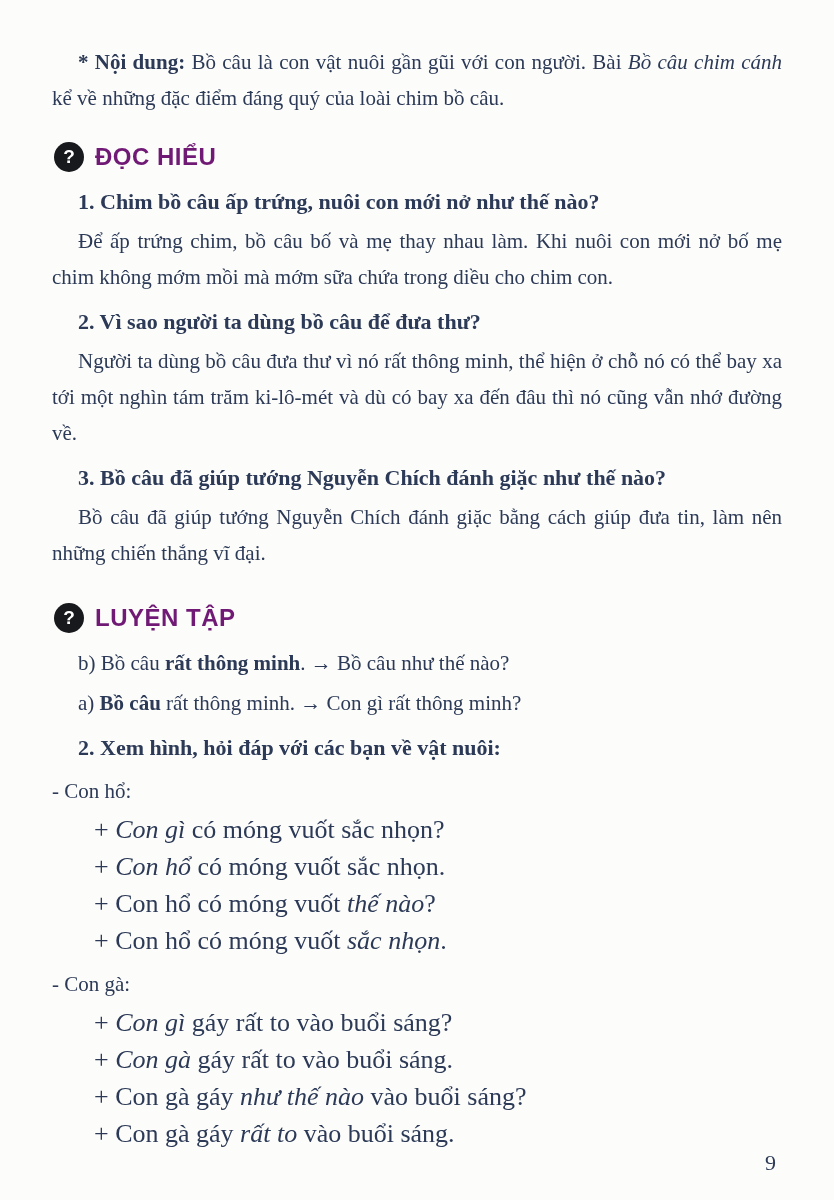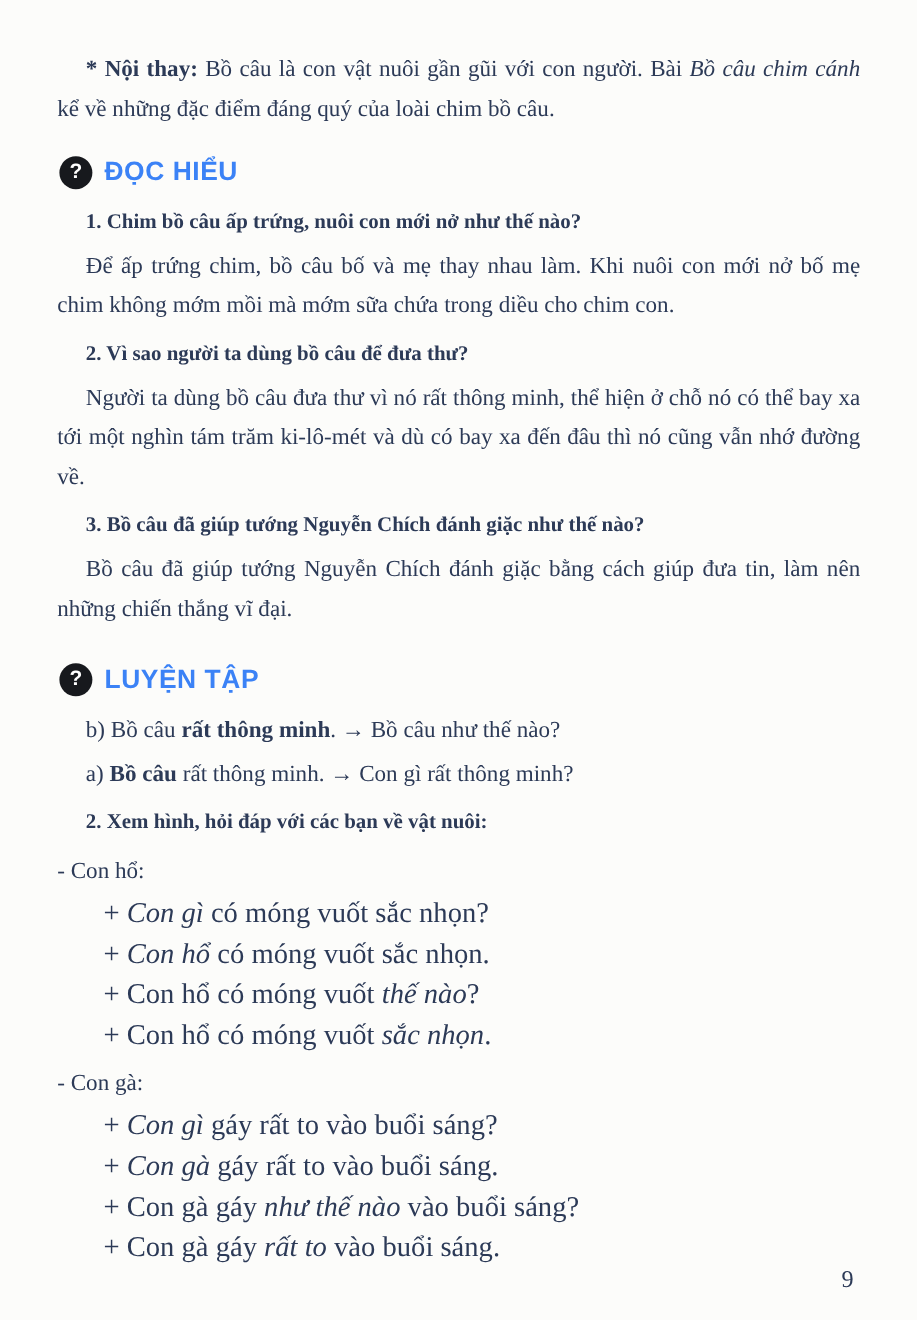--- a/index.html
+++ b/index.html
@@ -15,21 +15,21 @@
     overflow: hidden;
   }
   .para {
     font-size: 21px;
     line-height: 36px;
     text-align: justify;
     text-indent: 26px;
     margin-bottom: 4px;
   }
   .q {
-    font-size: 19px;
+    font-size: 22px;
     line-height: 36px;
     font-weight: bold;
     text-indent: 26px;
     margin-top: 9px;
     margin-bottom: 3px;
   }
   .section-header {
     display: flex;
     align-items: center;
     gap: 11px;
@@ -46,21 +46,21 @@
     align-items: center;
     justify-content: center;
     font-weight: bold;
     font-size: 19px;
     font-family: "Liberation Sans", sans-serif;
     flex: 0 0 auto;
   }
   .section-title {
     font-size: 24px;
     font-weight: bold;
-    color: #3b82f6;
+    color: #701a75;
     letter-spacing: .5px;
   }
   .item {
     font-size: 21px;
     line-height: 36px;
     margin: 4px 0 4px 26px;
   }
   .dash {
     font-size: 21px;
     line-height: 36px;
@@ -77,21 +77,21 @@
     bottom: 24px;
     font-size: 22px;
     color: #2c3a57;
   }
 </style>
 </head>
 <body>
 
 <div>
 
-  <p class="para"><b>* Nội thay:</b><span> Bồ câu là con vật nuôi gần gũi với con người. Bài </span><i>Bồ câu chim cánh</i><span> kể về những đặc điểm đáng quý của loài chim bồ câu.</span></p>
+  <p class="para"><b>* Nội dung:</b><span> Bồ câu là con vật nuôi gần gũi với con người. Bài </span><i>Bồ câu chim cánh</i><span> kể về những đặc điểm đáng quý của loài chim bồ câu.</span></p>
 
   <div class="section-header">
     <span class="q-icon">?</span>
     <span class="section-title">ĐỌC HIỂU</span>
   </div>
 
   <p class="q">1. Chim bồ câu ấp trứng, nuôi con mới nở như thế nào?</p>
   <p class="para">Để ấp trứng chim, bồ câu bố và mẹ thay nhau làm. Khi nuôi con mới nở bố mẹ chim không mớm mồi mà mớm sữa chứa trong diều cho chim con.</p>
 
   <p class="q">2. Vì sao người ta dùng bồ câu để đưa thư?</p>

